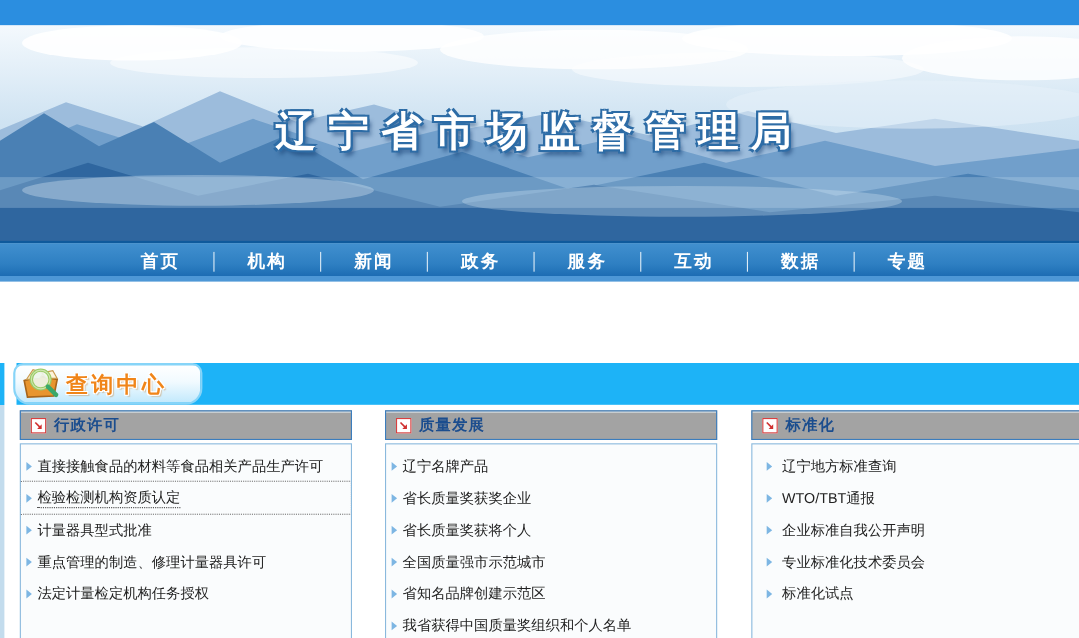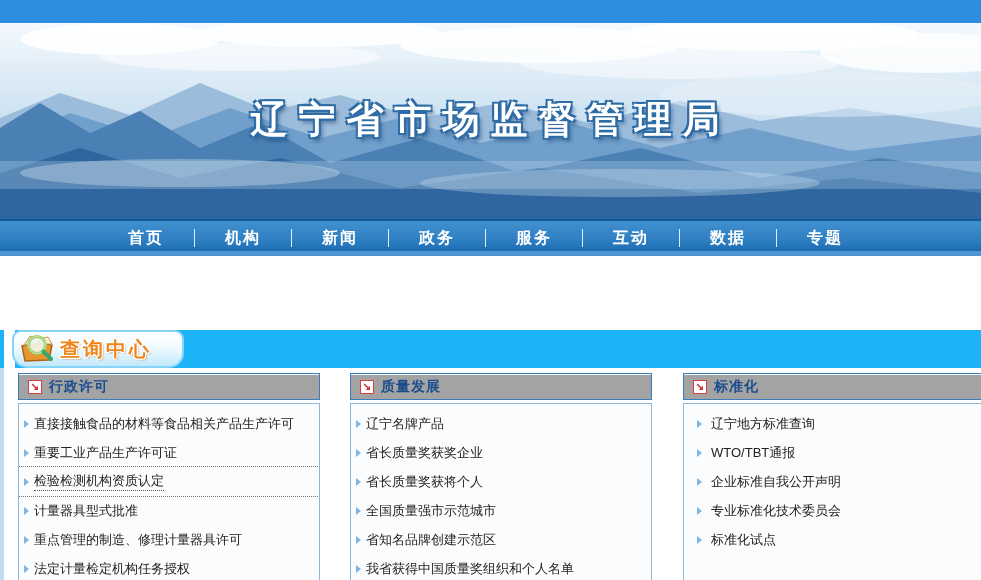--- a/index.html
+++ b/index.html
@@ -155,24 +155,20 @@
           <polygon points="9.5,9.5 9.5,4.5 4.5,9.5" fill="#d03030"></polygon>
         </svg>
     </span>
     <span class="hdr-title">行政许可</span>
   </div>
   <div class="col-body">
     <a class="link">
         <i class="bullet"></i>
         <span class="link-text">直接接触食品的材料等食品相关产品生产许可</span>
       </a>
-    <a class="link">
-        <i class="bullet"></i>
-        <span class="link-text">重要工业产品生产许可证</span>
-      </a>
     <a class="link focused">
         <i class="bullet"></i>
         <span class="link-text">检验检测机构资质认定</span>
       </a>
     <a class="link">
         <i class="bullet"></i>
         <span class="link-text">计量器具型式批准</span>
       </a>
     <a class="link">
         <i class="bullet"></i>

